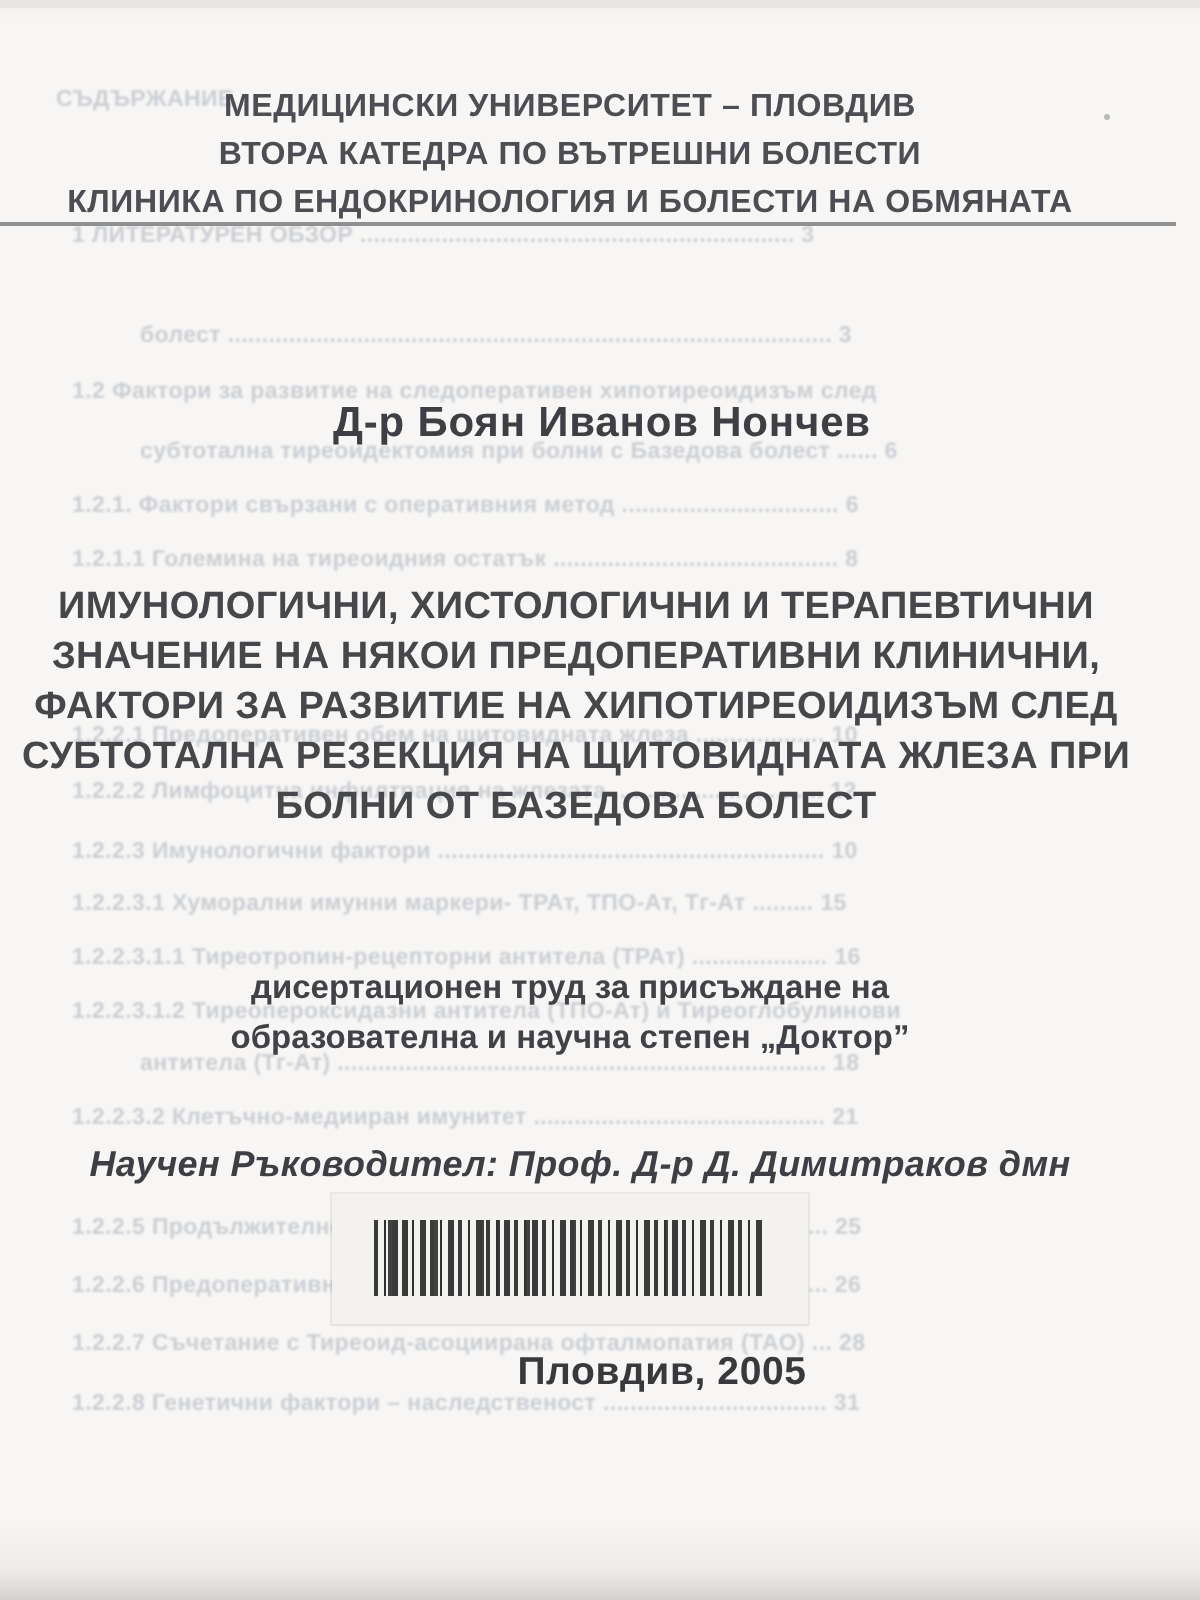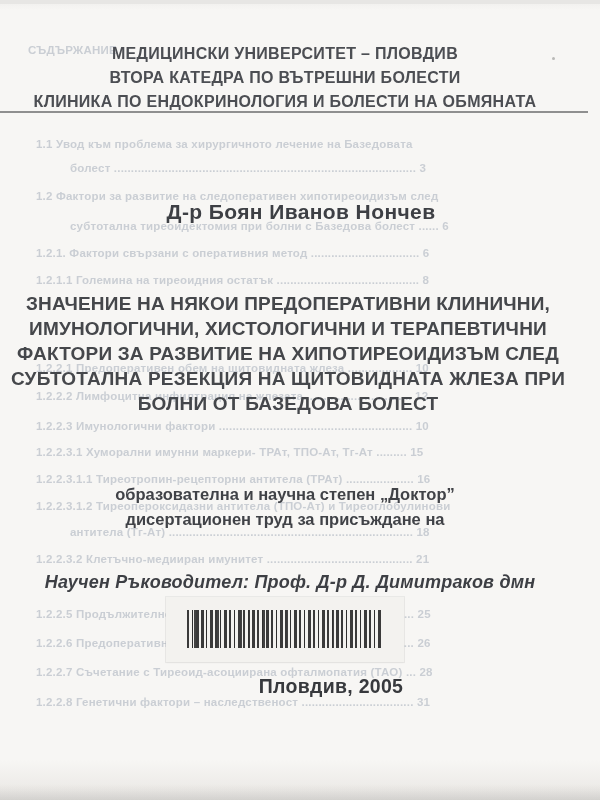--- a/index.html
+++ b/index.html
@@ -51,21 +51,21 @@
 </style>
 </head>
 <body>
 
 <div class="page">
 
   <div class="page-top-edge"></div>
 
   <div class="bleed-layer">
     <div class="bleed" style="left:28px;top:44px;">СЪДЪРЖАНИЕ</div>
-    <div class="bleed" style="left:36px;top:138px;">1.1  Увод към проблема за хирургичното лечение на Базедовата</div>
+    <div class="bleed" style="left:36px;top:112px;">1    ЛИТЕРАТУРЕН ОБЗОР ................................................................  3</div>
     <div class="bleed" style="left:70px;top:162px;">болест .........................................................................................  3</div>
     <div class="bleed" style="left:36px;top:190px;">1.2  Фактори за развитие на следоперативен хипотиреоидизъм след</div>
     <div class="bleed" style="left:70px;top:220px;">субтотална тиреоидектомия при болни с Базедова болест ......  6</div>
     <div class="bleed" style="left:36px;top:247px;">1.2.1.  Фактори свързани с оперативния метод ................................  6</div>
     <div class="bleed" style="left:36px;top:274px;">1.2.1.1  Големина на тиреоидния остатък ..........................................  8</div>
     <div class="bleed" style="left:36px;top:362px;">1.2.2.1  Предоперативен обем на щитовидната жлеза ...................  10</div>
     <div class="bleed" style="left:36px;top:390px;">1.2.2.2  Лимфоцитна инфилтрация на жлезата ...............................  12</div>
     <div class="bleed" style="left:36px;top:420px;">1.2.2.3  Имунологични фактори .........................................................  10</div>
     <div class="bleed" style="left:36px;top:446px;">1.2.2.3.1  Хуморални имунни маркери- ТРАт, ТПО-Ат, Тг-Ат .........  15</div>
     <div class="bleed" style="left:36px;top:473px;">1.2.2.3.1.1 Тиреотропин-рецепторни антитела (ТРАт) ....................  16</div>
@@ -84,30 +84,30 @@
       <div>МЕДИЦИНСКИ УНИВЕРСИТЕТ – ПЛОВДИВ</div>
       <div>ВТОРА КАТЕДРА ПО ВЪТРЕШНИ БОЛЕСТИ</div>
       <div>КЛИНИКА ПО ЕНДОКРИНОЛОГИЯ И БОЛЕСТИ НА ОБМЯНАТА</div>
     </div>
 
     <div class="rule"></div>
 
     <div class="author">Д-р Боян Иванов Нончев</div>
 
     <div class="title-block">
+      <div>ИМУНОЛОГИЧНИ, ХИСТОЛОГИЧНИ И ТЕРАПЕВТИЧНИ</div>
       <div>ЗНАЧЕНИЕ НА НЯКОИ ПРЕДОПЕРАТИВНИ КЛИНИЧНИ,</div>
-      <div>ИМУНОЛОГИЧНИ, ХИСТОЛОГИЧНИ И ТЕРАПЕВТИЧНИ</div>
       <div>ФАКТОРИ ЗА РАЗВИТИЕ НА ХИПОТИРЕОИДИЗЪМ СЛЕД</div>
       <div>СУБТОТАЛНА РЕЗЕКЦИЯ НА ЩИТОВИДНАТА ЖЛЕЗА ПРИ</div>
       <div>БОЛНИ ОТ БАЗЕДОВА БОЛЕСТ</div>
     </div>
 
     <div class="thesis-block">
+      <div>дисертационен труд за присъждане на</div>
       <div>образователна и научна степен „Доктор”</div>
-      <div>дисертационен труд за присъждане на</div>
     </div>
 
     <div class="supervisor">Научен Ръководител: Проф. Д-р Д. Димитраков дмн</div>
 
     <div class="barcode-label">
       <div class="barcode-bars"></div>
     </div>
 
     <div class="imprint">Пловдив, 2005</div>
 

